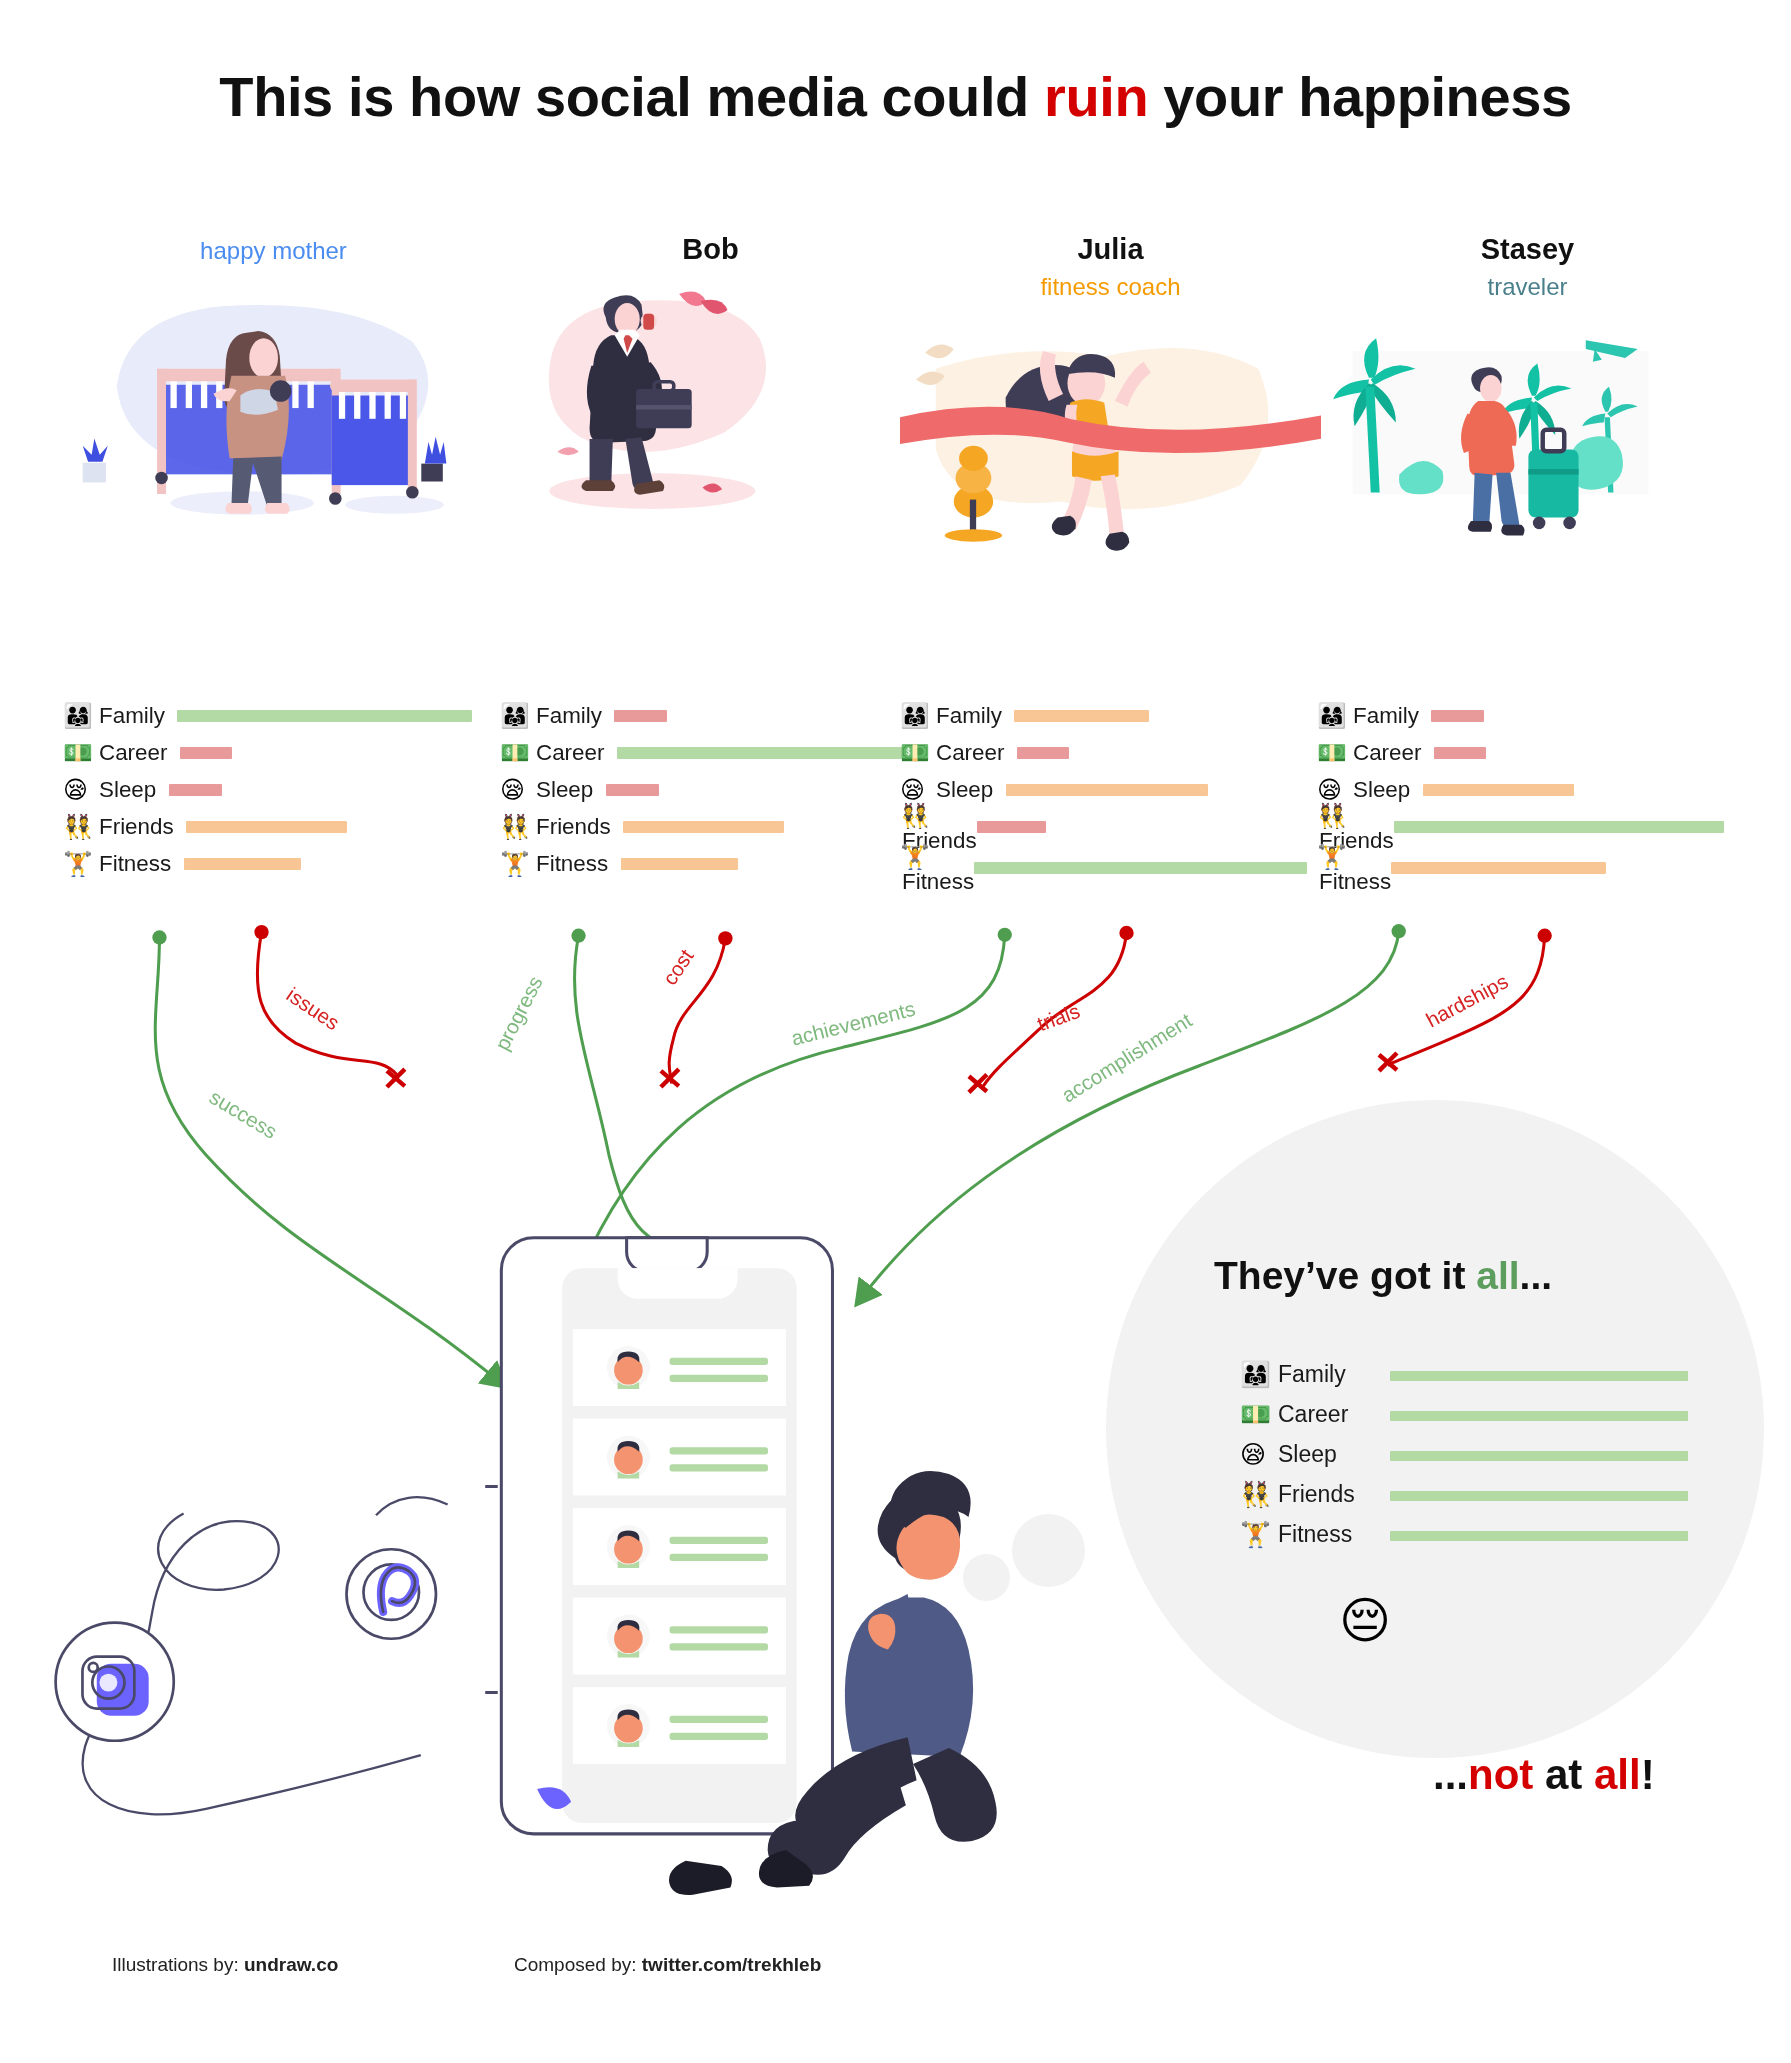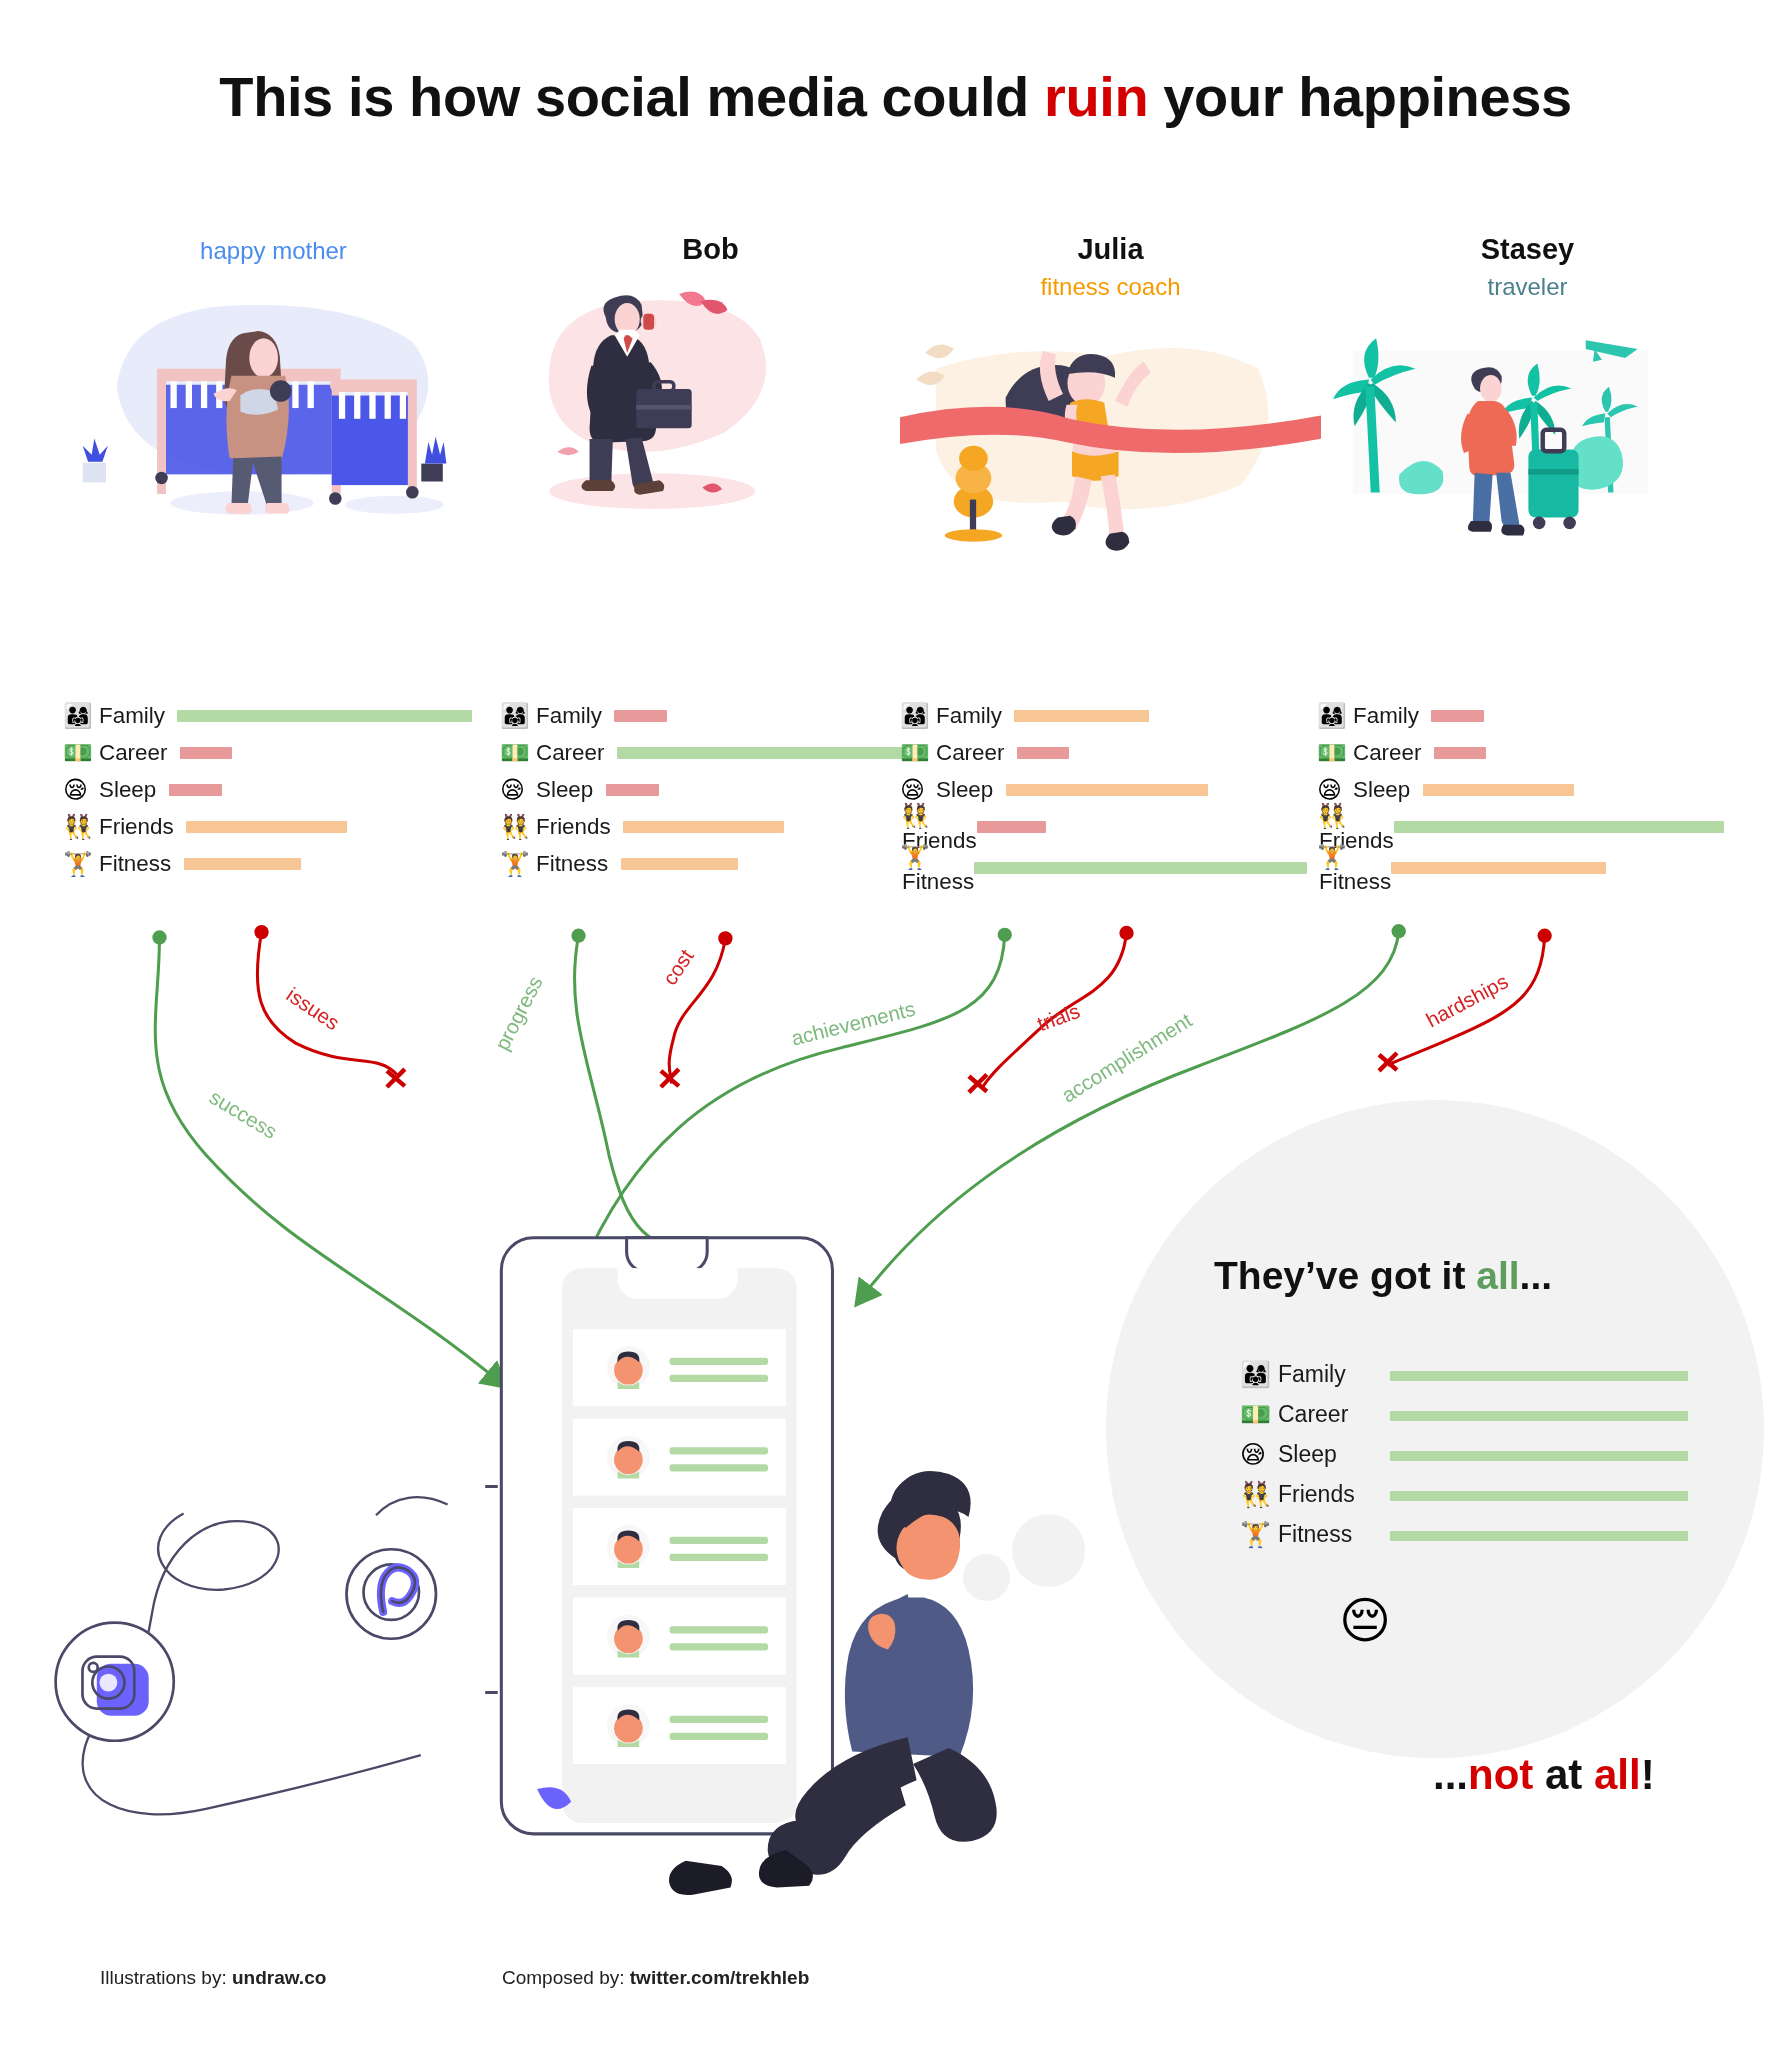--- a/index.html
+++ b/index.html
@@ -101,21 +101,21 @@
   .notatall {
     position: absolute; left: 1433px; top: 1751px;
     font-size: 42px; font-weight: bold; color: #111; white-space: nowrap;
   }
   .notatall .r { color: #d40000; margin-top: 24px; }
 
   
   .phone-area { position: absolute; left: 0; top: 1236px; width: 1119px; height: 716px; }
 
   
-  .footer { position: absolute; top: 1954px; left: 0; width: 1509px; height: 36px; margin-top: 13px; }
+  .footer { position: absolute; top: 1954px; left: 12px; width: 1509px; height: 36px; }
   .footer .f1 { position: absolute; left: 100px; top: 0; font-size: 19px; color: #222; white-space: nowrap; }
   .footer .f2 { position: absolute; left: 502px; top: 0; font-size: 19px; color: #222; white-space: nowrap; }
   .footer b { font-weight: bold; }
 </style>
 </head>
 <body>
 
 <div class="title">
   <span>This is how social media could </span><span class="ruin">ruin</span><span> your happiness</span>
 </div>

